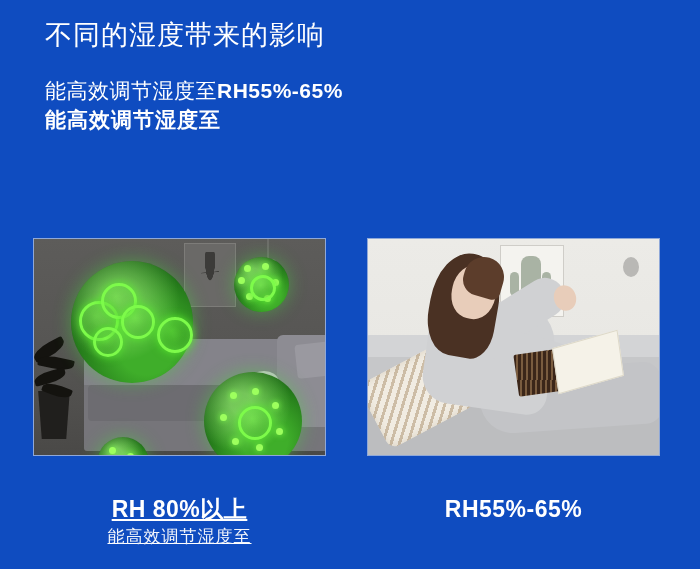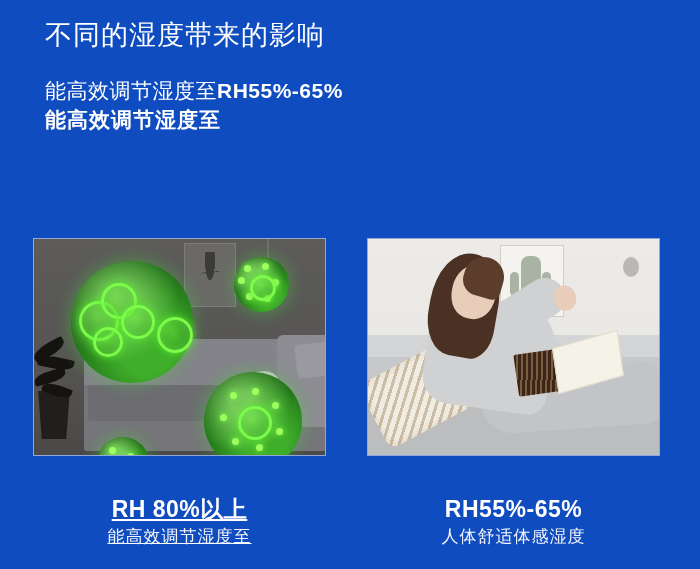--- a/index.html
+++ b/index.html
@@ -456,16 +456,15 @@
     </div>
   </div>
 
   <div class="caption-col" id="caption-left">
     <div class="caption-title">RH 80%以上</div>
     <div class="caption-sub">能高效调节湿度至</div>
   </div>
 
   <div class="caption-col" id="caption-right">
     <div class="caption-title">RH55%-65%</div>
-    <div class="caption-sub">人体舒适体感湿度</div>
   </div>
 
 </div>
 
 </body></html>

